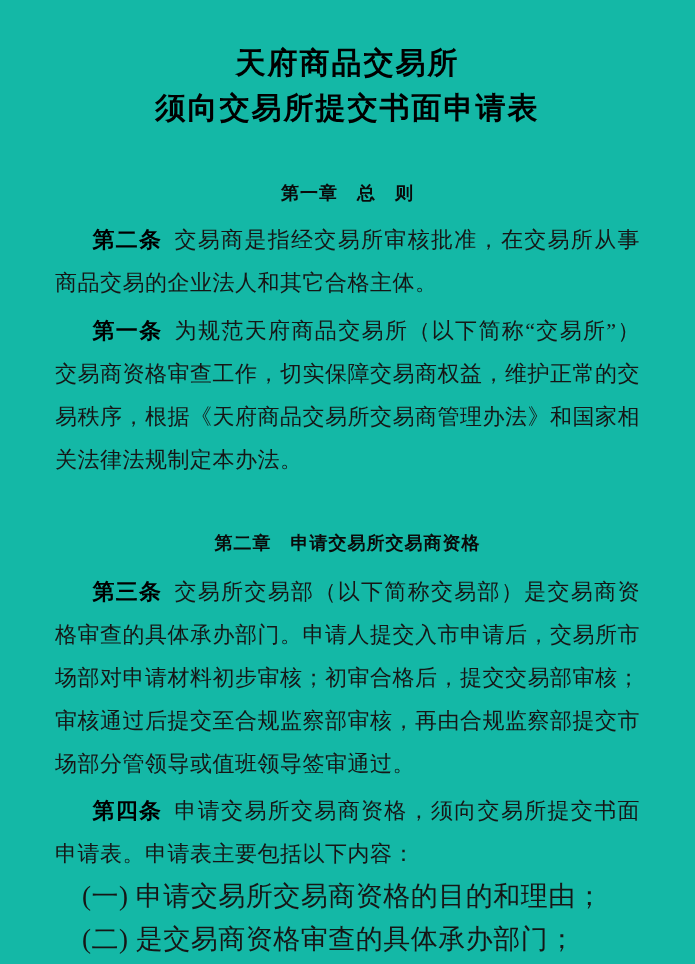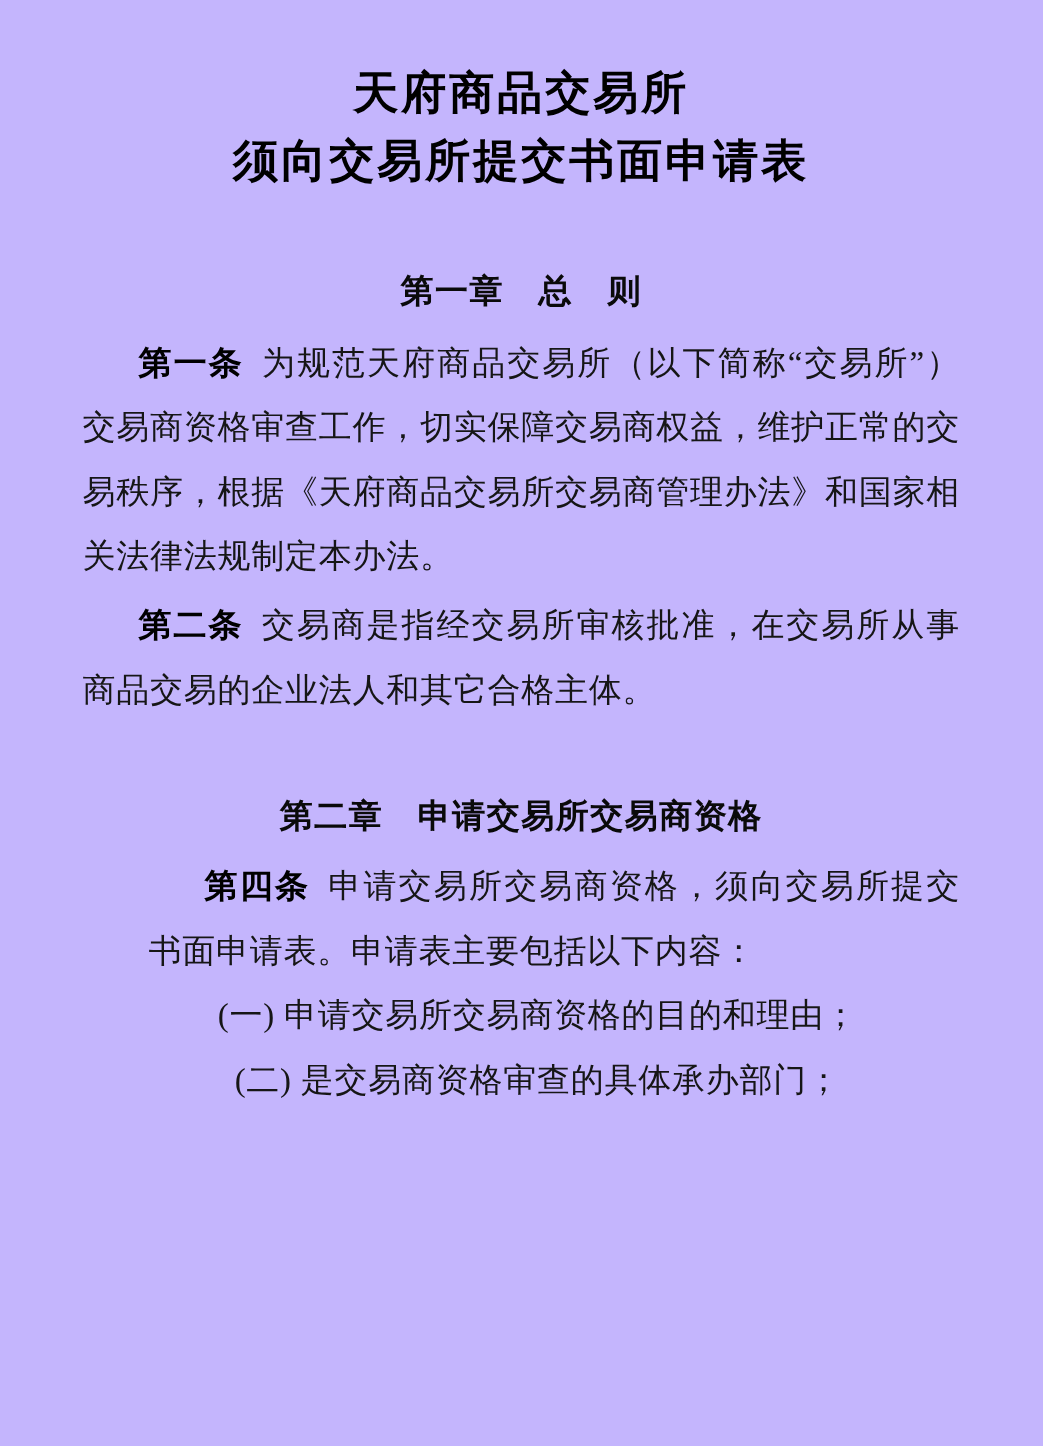--- a/index.html
+++ b/index.html
@@ -7,93 +7,93 @@
     padding: 0;
     background: #ffffff;
   }
   .page {
     position: relative;
     width: 695px;
     height: 964px;
     margin: 0;
     box-sizing: border-box;
     padding: 40px 55px 0 55px;
-    background: #c4b5fd;
+    background: #14b8a6;
     color: #161616;
     font-family: "Liberation Serif", "DejaVu Serif", serif;
     overflow: hidden;
   }
   .doc-title {
     margin: 0;
     text-align: center;
     font-size: 30px;
     font-weight: bold;
     line-height: 45px;
     letter-spacing: 2px;
     color: #000000;
   }
   .doc-title .title-line {
     display: block;
   }
   .chapter {
     margin: 0;
     text-align: center;
     font-family: "Liberation Sans", "DejaVu Sans", sans-serif;
-    font-size: 22px;
+    font-size: 18px;
     font-weight: bold;
     line-height: 43px;
     letter-spacing: 1px;
     color: #0a0a0a;
   }
   .chapter.chapter-1 { margin-top: 42px; }
   .chapter.chapter-2 { margin-top: 41px; }
   .para {
     margin: 0;
     font-size: 22px;
     line-height: 43px;
     text-align: justify;
     text-indent: 1.7em;
     letter-spacing: 0.5px;
   }
   .para.para-1 { margin-top: 5px; }
   .para.para-2 { margin-top: 3px; }
   .para.para-3 { margin-top: 5px; }
-  .para.para-4 { margin-top: 4px; margin-left: 44px; }
+  .para.para-4 { margin-top: 4px; }
   .article-label {
     font-family: "Liberation Sans", "DejaVu Sans", sans-serif;
     font-weight: bold;
     color: #000000;
     margin-right: 0.55em;
   }
   .list-item {
     margin: 0;
-    font-size: 22px;
+    font-size: 27px;
     line-height: 43px;
     text-indent: 1em;
     letter-spacing: 0.5px;
-    text-align: center;
   }
 </style>
 </head>
 <body>
 
 <div class="page">
 
   <h1 class="doc-title">
     <span class="title-line">天府商品交易所</span>
     <span class="title-line">须向交易所提交书面申请表</span>
   </h1>
 
   <h2 class="chapter chapter-1">第一章　总　则</h2>
 
+  <p class="para para-2"><span class="article-label">第二条</span><span>交易商是指经交易所审核批准，在交易所从事商品交易的企业法人和其它合格主体。</span></p>
+
   <p class="para para-1"><span class="article-label">第一条</span><span>为规范天府商品交易所（以下简称“交易所”）交易商资格审查工作，切实保障交易商权益，维护正常的交易秩序，根据《天府商品交易所交易商管理办法》和国家相关法律法规制定本办法。</span></p>
-
-  <p class="para para-2"><span class="article-label">第二条</span><span>交易商是指经交易所审核批准，在交易所从事商品交易的企业法人和其它合格主体。</span></p>
 
   <h2 class="chapter chapter-2">第二章　申请交易所交易商资格</h2>
 
+  <p class="para para-3"><span class="article-label">第三条</span><span>交易所交易部（以下简称交易部）是交易商资格审查的具体承办部门。申请人提交入市申请后，交易所市场部对申请材料初步审核；初审合格后，提交交易部审核；审核通过后提交至合规监察部审核，再由合规监察部提交市场部分管领导或值班领导签审通过。</span></p>
 
   <p class="para para-4"><span class="article-label">第四条</span><span>申请交易所交易商资格，须向交易所提交书面申请表。申请表主要包括以下内容：</span></p>
 
   <p class="list-item">(一) 申请交易所交易商资格的目的和理由；</p>
   <p class="list-item">(二) 是交易商资格审查的具体承办部门；</p>
 
 </div>
 
 </body></html>

